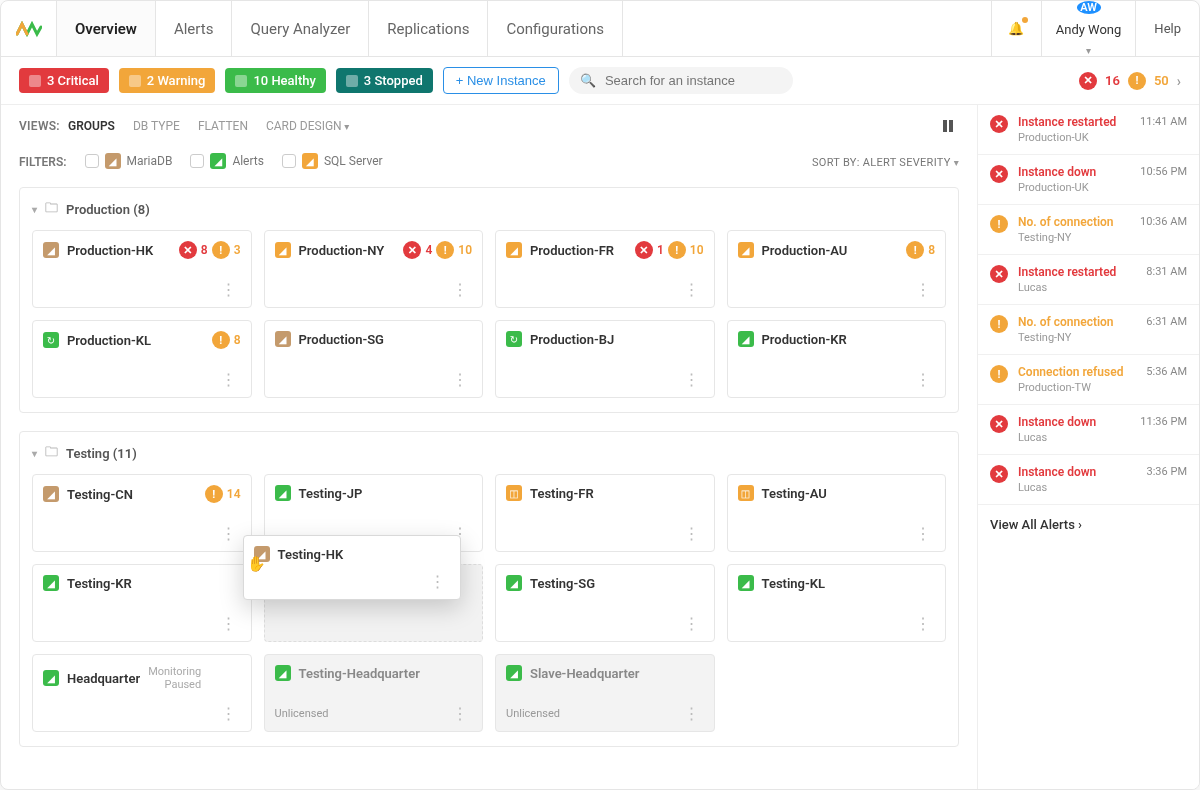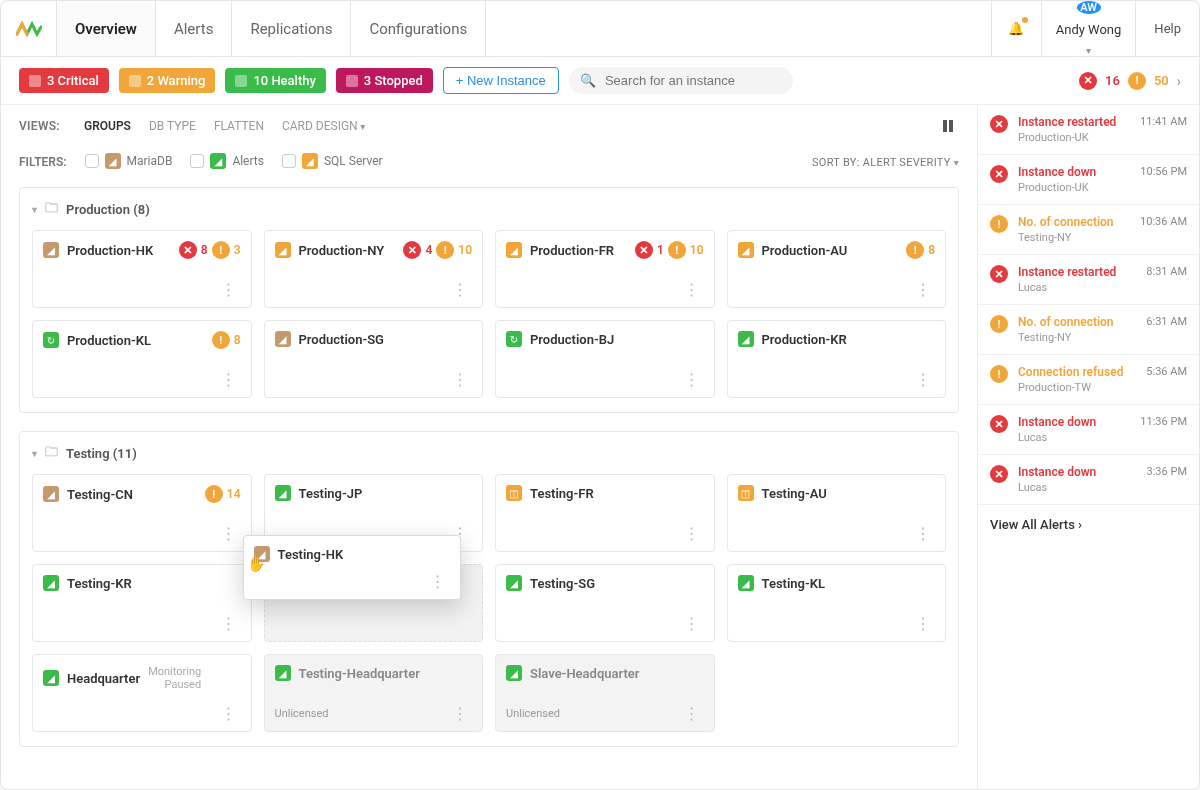--- a/index.html
+++ b/index.html
@@ -17,37 +17,37 @@
   .avatar { width:24px; height:24px; border-radius:50%; background:#1e90ff; color:#fff; font-size:11px; font-weight:600; display:flex; align-items:center; justify-content:center;}
   .caret { color:#999; font-size:10px;}
   .help { padding:12px 18px; border-left:1px solid #e5e5e5; display:flex; align-items:center; cursor:pointer; color:#555;}
   
   .secondbar { display:flex; align-items:center; padding:10px 18px; gap:10px; border-bottom:1px solid #eee;}
   .pill { display:inline-flex; align-items:center; gap:6px; padding:5px 10px; border-radius:4px; font-size:13px; font-weight:500; color:#fff;}
   .pill .sq { width:12px; height:12px; border-radius:2px; background:rgba(255,255,255,.4);}
   .pill.red { background:#e23a3e;}
   .pill.yellow { background:#f2a63a;}
   .pill.green { background:#3bbb4a;}
-  .pill.gray { background:#be185d;align-items:center;}
+  .pill.gray { background:#0f766e;align-items:center;}
   .btn-new { border:1px solid #2a8fe6; color:#2a8fe6; background:#fff; padding:5px 12px; border-radius:4px; cursor:pointer; font-size:13px;}
   .search { flex:0 0 220px; background:#f4f4f4; border-radius:18px; display:flex; align-items:center; padding:6px 12px; color:#888; gap:8px;}
   .search input { border:none; background:transparent; outline:none; font-size:13px; color:#555; flex:1;}
   .alert-counts { margin-left:auto; display:flex; align-items:center; gap:8px; font-weight:600;}
   .circ { width:18px; height:18px; border-radius:50%; display:inline-flex; align-items:center; justify-content:center; color:#fff; font-size:11px; font-weight:700;}
   .circ.red { background:#e23a3e;}
   .circ.yellow { background:#f2a63a;}
   .alert-counts .num.red { color:#e23a3e;}
   .alert-counts .num.yellow { color:#f2a63a;}
   .chev { color:#999; font-size:14px; cursor:pointer;}
   
   .body { flex:1; display:flex; overflow:hidden;}
   .main { flex:1; overflow:auto; padding:0 0 20px 0;}
   .sidepanel { width:222px; border-left:1px solid #eee; overflow:auto; background:#fff;}
   
-  .viewrow { display:flex; align-items:center; padding:10px 18px; gap:24px; font-size:12px; color:#888;}
+  .viewrow { display:flex; align-items:center; padding:10px 18px; gap:8px; font-size:12px; color:#888;}
   .viewrow .label { font-weight:600; color:#777; letter-spacing:.3px;}
   .viewrow .opt { cursor:pointer; color:#999;}
   .viewrow .opt.active { color:#333; font-weight:600;}
   .viewrow .right { margin-left:auto; display:flex; align-items:center; gap:10px;}
   .pausebtn { width:22px; height:22px; display:flex; align-items:center; justify-content:center; color:#555; cursor:pointer;}
   .filterrow { display:flex; align-items:center; padding:6px 18px 16px; gap:18px; font-size:12px; color:#777;}
   .chk { width:14px; height:14px; border:1px solid #ccc; border-radius:3px; display:inline-block; vertical-align:middle; cursor:pointer;}
   .dbicon { width:16px; height:16px; border-radius:3px; display:inline-flex; align-items:center; justify-content:center; color:#fff; font-size:10px;}
   .dbicon.maria { background:#c49a6c;}
   .dbicon.mysql { background:#3bbb4a;}
@@ -97,20 +97,21 @@
   <div class="topbar">
     <div class="logo">
       <svg width="26" height="20" viewBox="0 0 26 20">
           <polyline points="1,15 6,5 11,15 16,5 21,15 25,8" fill="none" stroke="#3bbb4a" stroke-width="3" stroke-linecap="round"></polyline>
           <polyline points="1,15 6,5 11,15" fill="none" stroke="#f2a63a" stroke-width="3" stroke-linecap="round"></polyline>
         </svg>
     </div>
     <div class="tabs" id="tabs">
         <div class="tab active">Overview</div>
         <div class="tab">Alerts</div>
+        <div class="tab">Query Analyzer</div>
         <div class="tab">Replications</div>
         <div class="tab">Configurations</div>
       </div>
     <div class="topbar-spacer"></div>
     <div class="top-icon">
       <span class="bell-dot">🔔</span>
     </div>
     <div class="user">
       <span class="avatar">AW</span>
       <span>Andy Wong</span>

